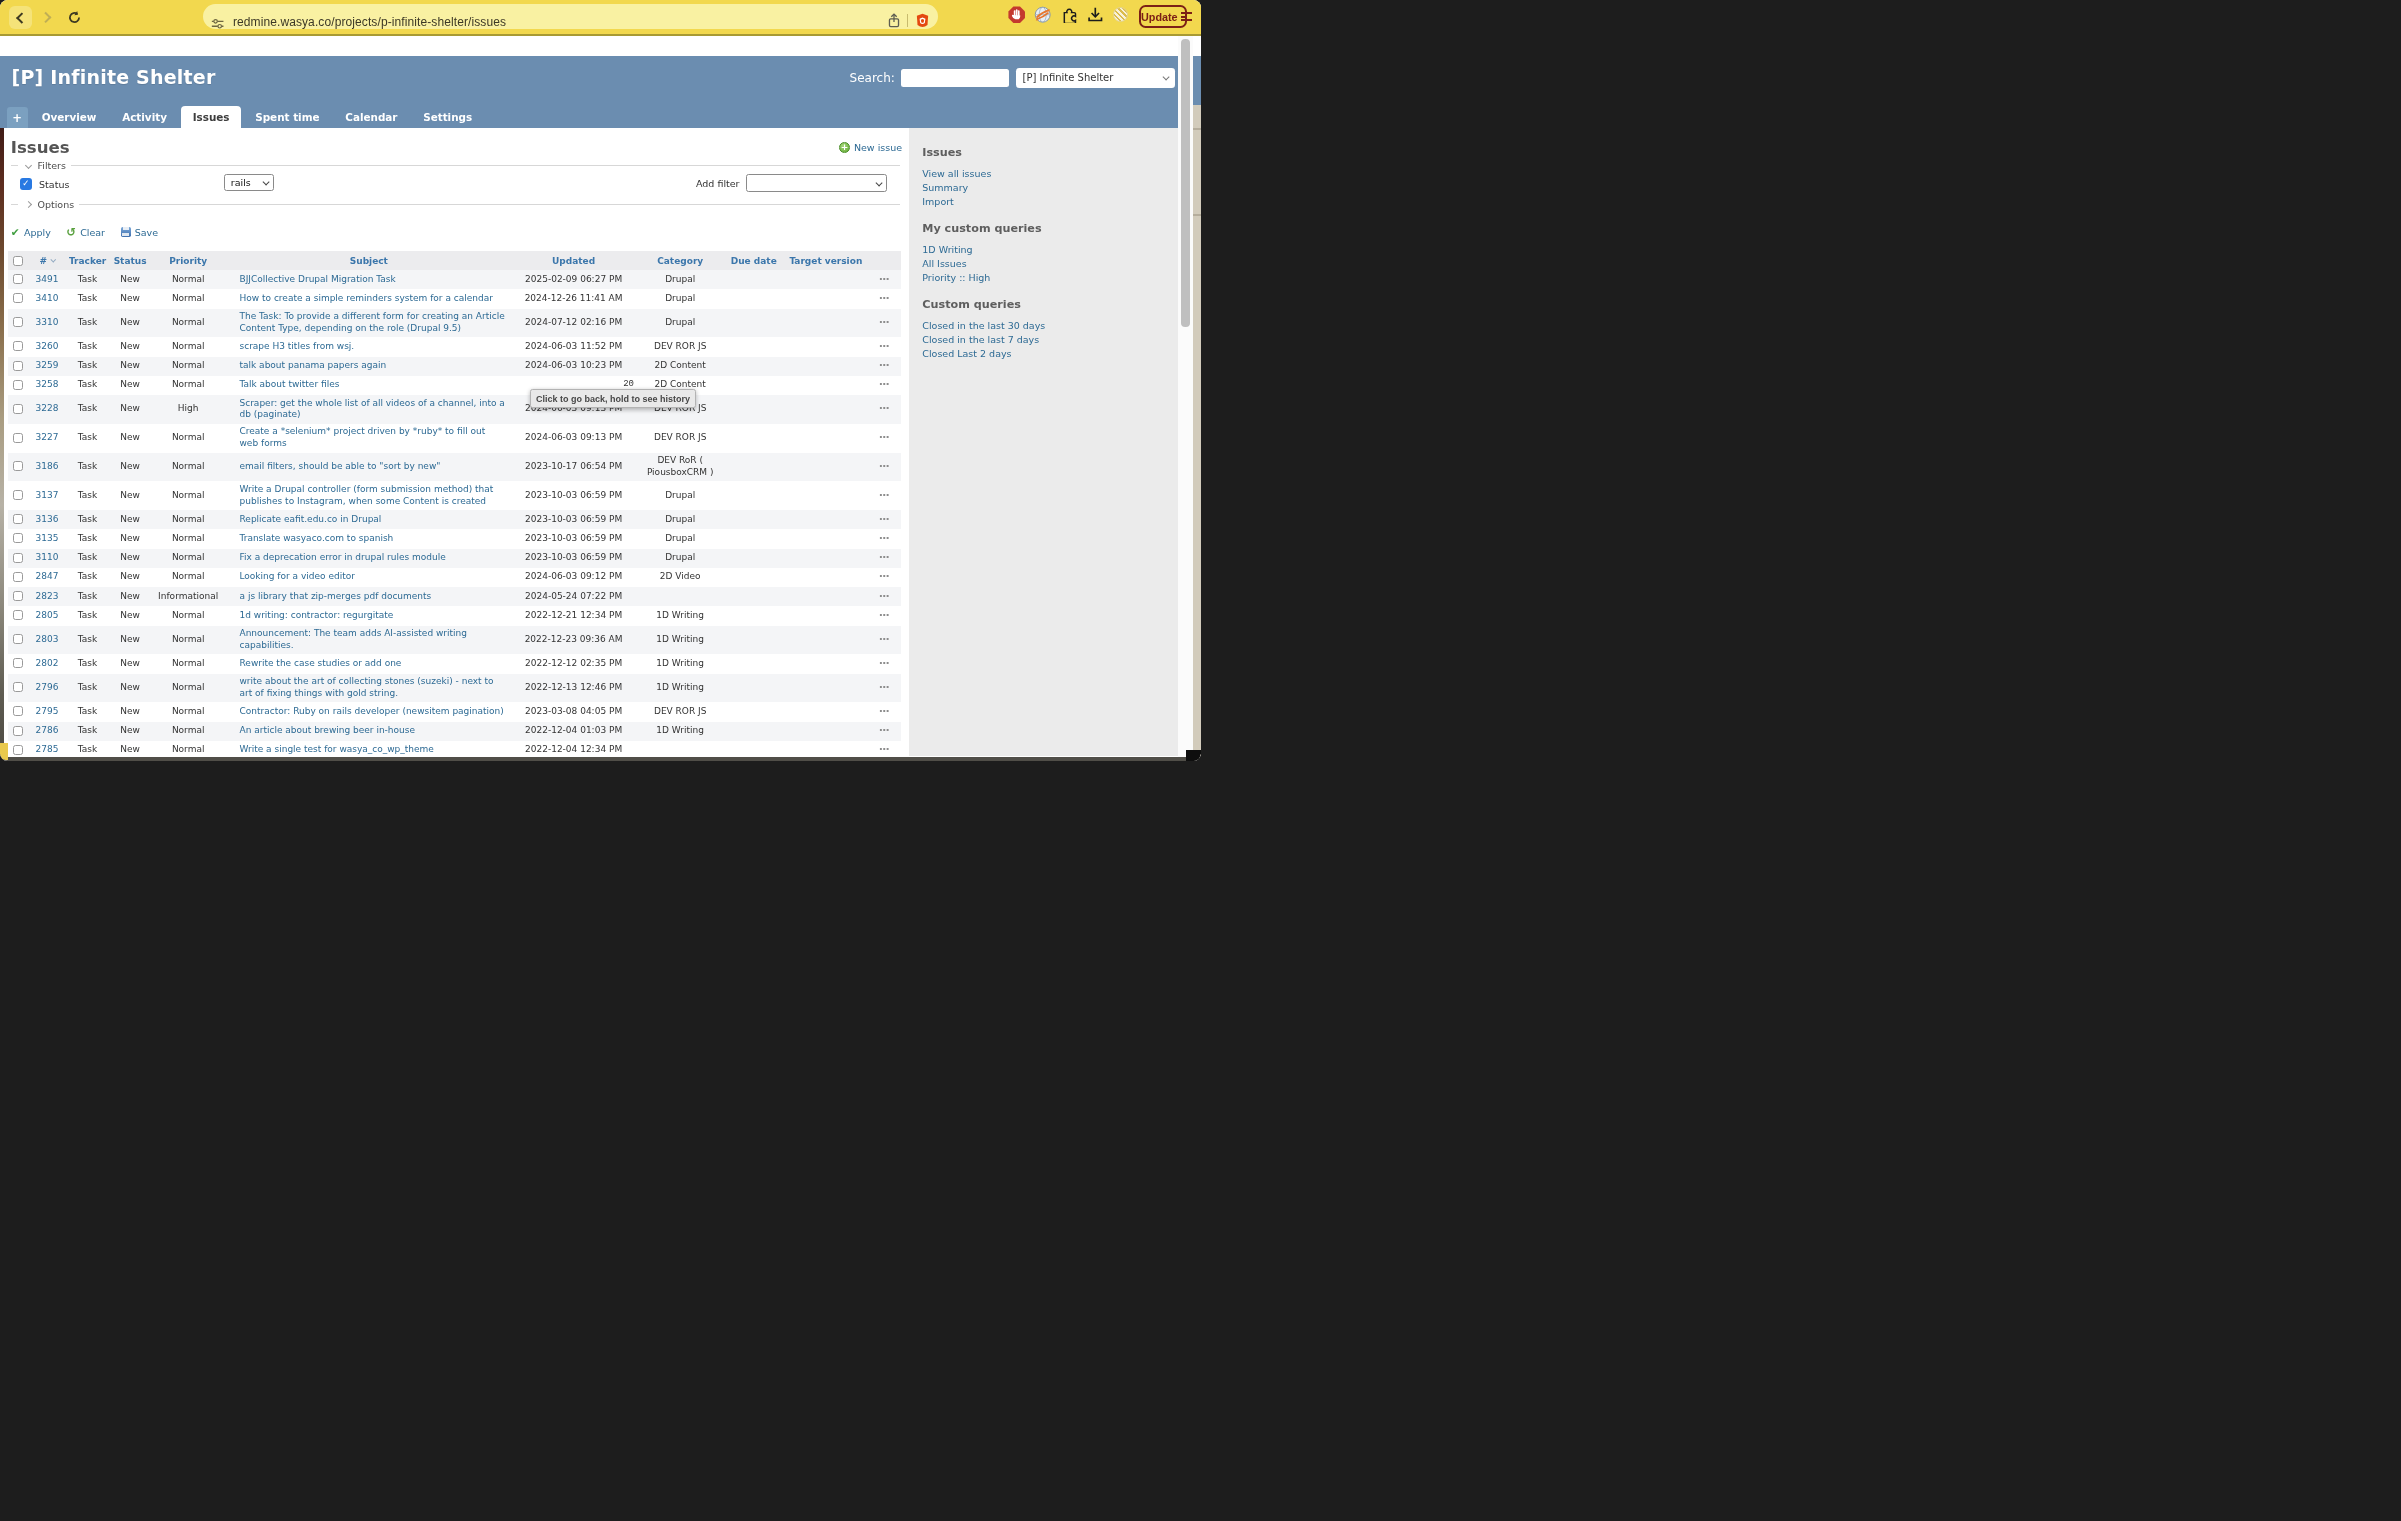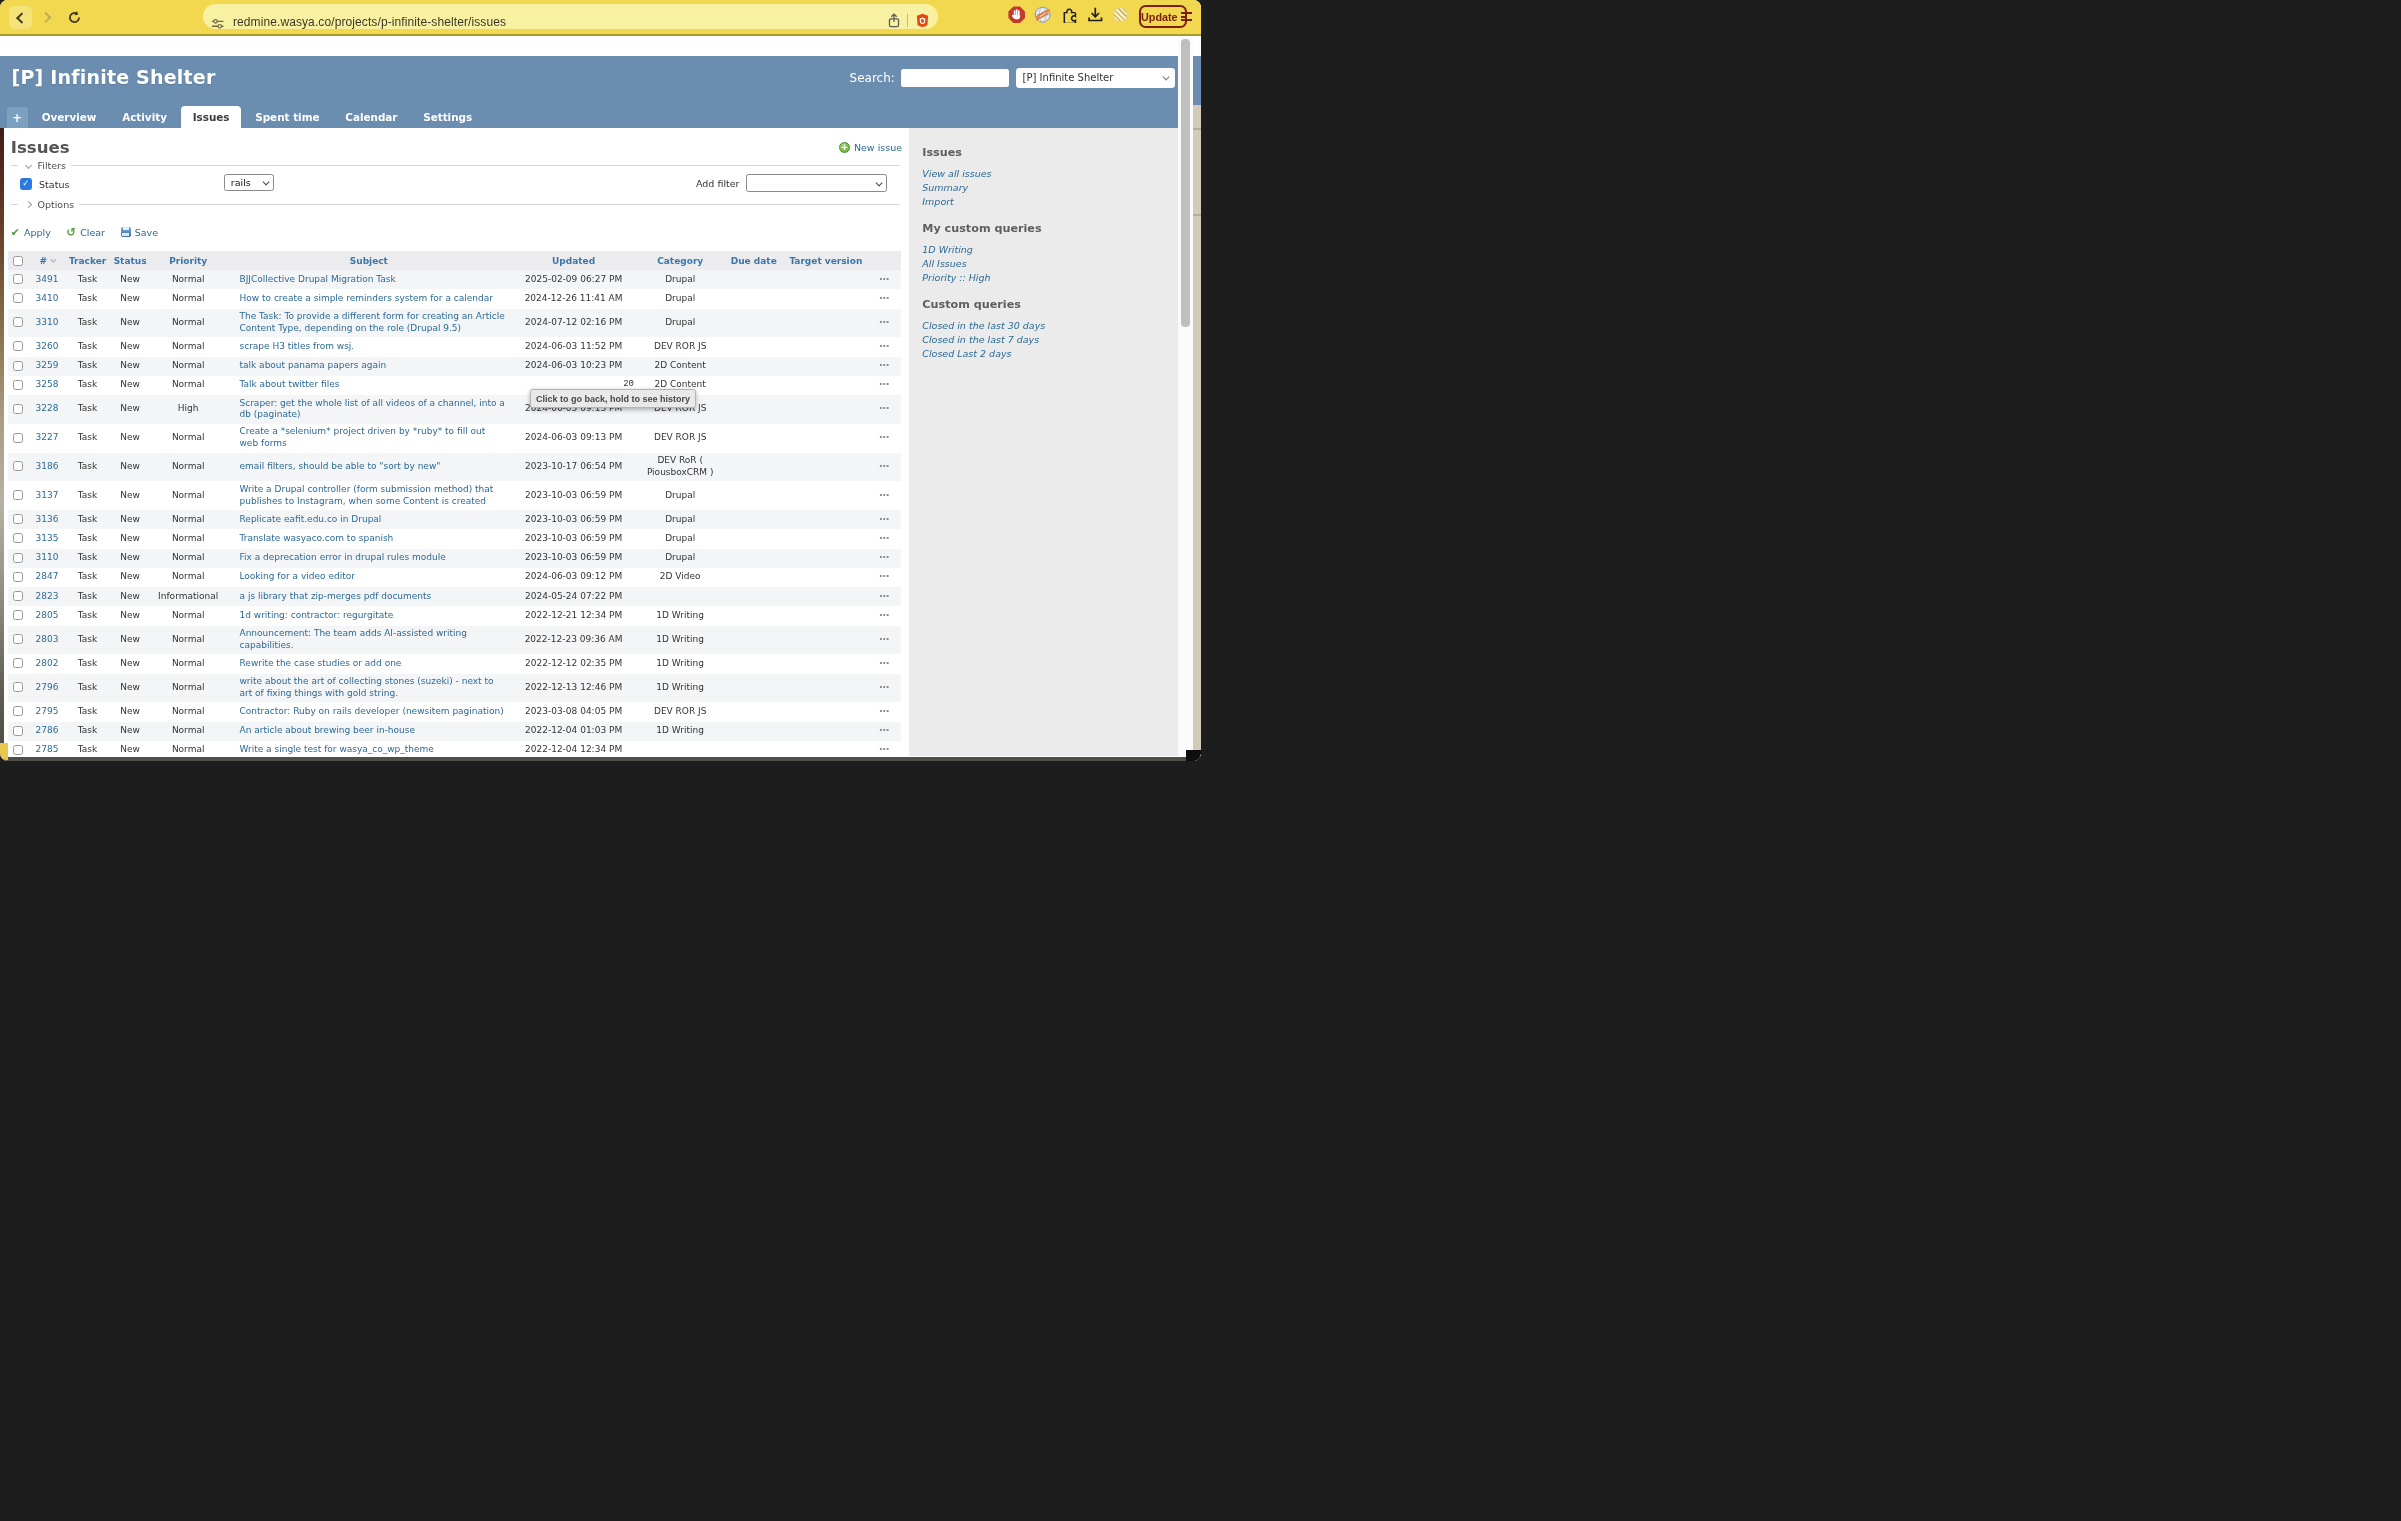--- a/index.html
+++ b/index.html
@@ -48,21 +48,21 @@
   .tabbar { position:absolute; left:6.6px; bottom:0; display:flex; align-items:flex-end; gap:2.5px; }
   .tab-add { width:21px; height:22.4px; background:#7ba0c0; border-radius:3.3px 3.3px 0 0; color:#fff; font-weight:bold; font-size:11.6px; display:flex; align-items:center; justify-content:center; }
   .tab { height:23px; line-height:23px; padding:0 11.6px; color:#fff; font-weight:bold; font-size:10.4px; border-radius:4.1px 4.1px 0 0; }
   .tab.active { background:#fff; color:#3d3d3d; }
 
   
   .page { position:absolute; left:0; top:128px; width:1201px; height:628px; background:#fff; }
   .sidebar { position:absolute; left:909px; top:0; width:269px; height:628px; background:#ebebeb; padding:11.6px 0 0 13.3px; }
   .sidebar h3 { color:#5e5e5e; font-size:11.2px; font-weight:bold; margin:11.6px 0 8.3px; }
   .sidebar h3:first-child { margin-top:6.6px; }
-  .sidebar a { display:block; color:#2d6a94; font-size:9.5px; text-decoration:none; line-height:13px; margin-bottom:0.8px;font-style:italic; }
+  .sidebar a { display:block; color:#2d6a94; font-size:9.5px; text-decoration:none; line-height:13px; margin-bottom:0.8px; }
   .sidebar .sec { margin-bottom:14px; }
 
   a { color:#2d6a94; text-decoration:none; }
   .page-title { position:absolute; left:10.8px; top:10px; font-size:16.6px; font-weight:bold; color:#555; }
   .contextual { position:absolute; top:14px; left:839px; display:flex; align-items:center; gap:4.1px; font-size:9.5px; }
   .plus-ico { width:10.8px; height:10.8px; border-radius:50%; background:radial-gradient(circle at 38% 32%, #a6d77c, #61a832); border:0.8px solid #4c8f2a; color:#fff; font-size:9px; line-height:9px; font-weight:bold; text-align:center; }
 
   .legendrow { position:absolute; left:10.8px; display:flex; align-items:center; width:889px; }
   .legendrow .stub { width:7.5px; border-top:0.8px solid #d7d7d7; margin-right:2.5px; }
   .legendrow .lchev { display:inline-block; width:5px; height:5px; border-right:1.4px solid #9a9a9a; border-bottom:1.4px solid #9a9a9a; margin:0 5px; }

